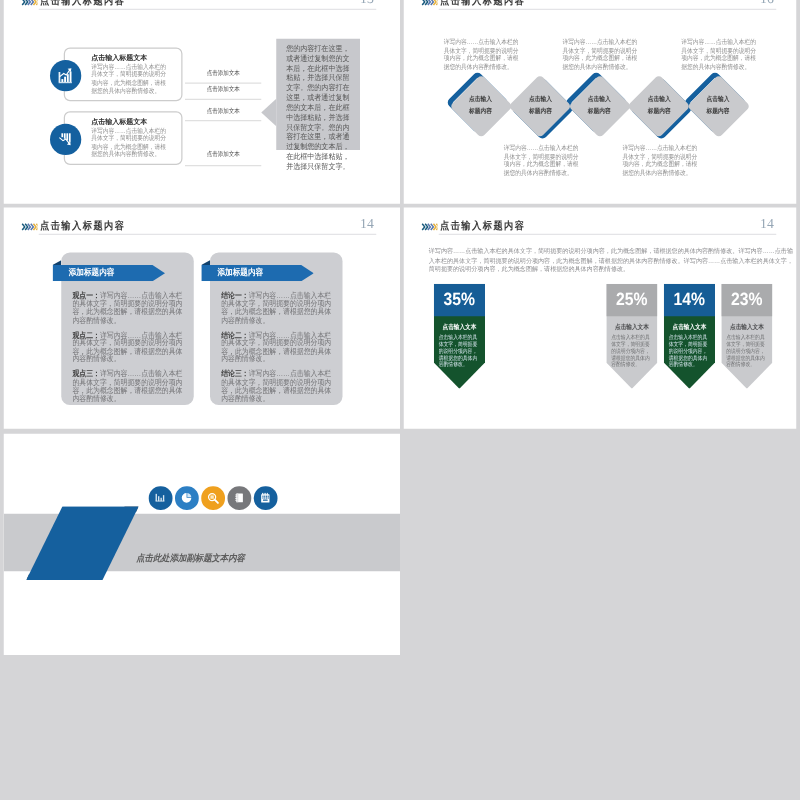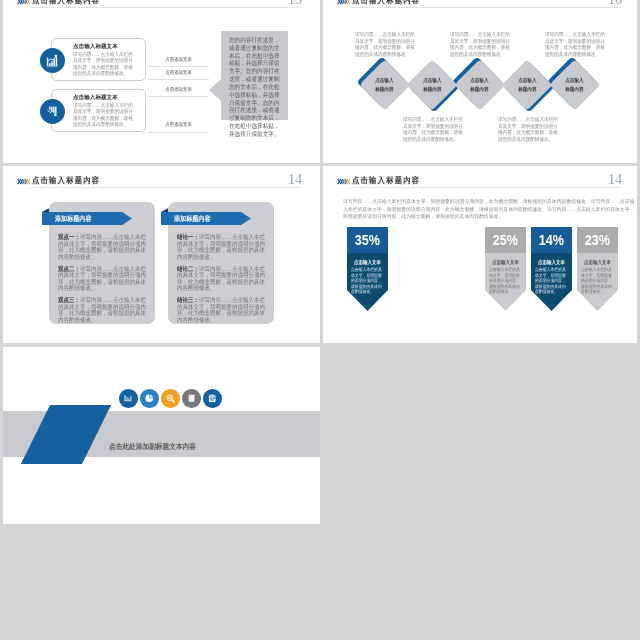--- a/index.html
+++ b/index.html
@@ -10,21 +10,21 @@
   .r0{top:-14px;height:177px;}
   .r1{top:166px;height:177px;}
   .r2{top:347px;height:177px;}
 
   
   .shead{position:absolute;left:0;top:0;width:100%;height:30px;}
   .chev{position:absolute;left:14px;top:11.8px;line-height:0;}
   .stitle{position:absolute;left:29px;top:10.2px;font-size:8.3px;font-weight:bold;color:#3a3a3a;line-height:9.5px;letter-spacing:1.3px;}
   .stitle span{display:inline-block;transform:scaleX(0.89);transform-origin:0 0;}
   .hrule{position:absolute;left:28px;top:21.3px;width:270px;height:0.8px;background:#e4e4e7;}
-  .pnum{position:absolute;left:285px;top:8.5px;font-size:14px;color:#95a6b5;font-family:"Liberation Serif",serif;line-height:9.5px;}
+  .pnum{position:absolute;left:285px;top:8.5px;font-size:11px;color:#95a6b5;font-family:"Liberation Serif",serif;line-height:9.5px;}
 
   
   .s13card{position:absolute;left:48px;width:95px;height:43px;margin-top:-21.5px;border:0.7px solid #ccc;border-radius:5px;background:#fff;box-sizing:border-box;}
   .s13ch{position:absolute;left:21px;top:4px;font-size:5.6px;font-weight:bold;color:#2f2f2f;}
   .s13cb{position:absolute;left:21px;top:12px;width:69.3px;font-size:5.3px;line-height:1.23;color:#8f8f8f;transform:scaleX(0.868);transform-origin:0 0;}
   .s13circ{position:absolute;left:36.5px;width:25px;height:25px;margin-top:-12.5px;border-radius:50%;background:#14609f;display:flex;align-items:center;justify-content:center;}
   .s13links{position:absolute;left:145px;top:69.5px;width:61px;}
   .s13link{position:absolute;left:0;width:61px;height:11.5px;border-bottom:0.8px solid #e0e0e0;text-align:center;font-size:5.2px;color:#4d4d4d;box-sizing:border-box;line-height:7px;}
   .s13link span{display:inline-block;transform:scaleX(0.85);}
   .s13link.l1{top:0px}.s13link.l2{top:13.4px}.s13link.l3{top:30px}.s13link.l4{top:65.8px}
@@ -53,21 +53,21 @@
   .s14items{position:absolute;left:9px;top:32px;width:88px;}
   .s14item{margin-bottom:5.4px;font-size:6.3px;line-height:1.04;color:#737376;}
   .s14item > span{display:block;width:100.8px;transform:scaleX(0.873);transform-origin:0 0;}
   .s14item b{color:#3f3f3f;}
 
   
   .s15intro{position:absolute;left:20px;top:32px;width:292px;font-size:5.1px;line-height:1.5;color:#8d8d90;}
   .s15intro span{display:block;width:306.3px;transform:scaleX(0.9535);transform-origin:0 0;}
   .s15ban{position:absolute;top:61px;width:41px;height:84px;
     clip-path:polygon(0 0, 41px 0, 41px 63px, 20.5px 84px, 0 63px);}
-  .s15ban.blue{background:#0c4a6e;}
+  .s15ban.blue{background:#14532d;}
   .s15ban.gray{background:#c9cacd;}
   .s15head{position:absolute;left:0;top:0;width:41px;height:26px;}
   .s15ban.blue .s15head{background:#165d96;}
   .s15ban.gray .s15head{background:#aaabad;}
   .s15pct{position:absolute;left:0;top:0;width:41px;height:26px;display:flex;align-items:center;justify-content:center;font-size:14.3px;font-weight:bold;color:#fff;}
   .s15pct{overflow:hidden;}
   .s15pctinner{display:inline-block;transform:scaleX(0.88);}
   .s15lab{position:absolute;left:0;top:31.5px;width:41px;text-align:center;font-size:5.2px;font-weight:bold;color:#fff;line-height:6px;}
   .s15lab span{display:inline-block;transform:scaleX(0.87);}
   .s15ban.gray .s15lab{color:#4e4f51;}
@@ -81,21 +81,21 @@
     clip-path:polygon(29px 0, 90px 0, 61px 59px, 0 59px);}
   .secsh1{position:absolute;left:96px;top:58px;width:12px;height:5px;background:#4a4f57;
     clip-path:polygon(0 0, 12px 0, 9.6px 5px);}
   .secsh2{position:absolute;left:18px;top:112px;width:12px;height:5px;background:#4a4f57;
     clip-path:polygon(2.4px 0, 12px 5px, 0 5px);}
   .secnum{position:absolute;left:14px;top:58px;width:90px;height:59px;display:flex;align-items:center;justify-content:center;
     font-size:39px;font-weight:bold;color:#ffffff;font-family:"Liberation Sans",sans-serif;line-height:40px;}
   .secnum span{display:inline-block;transform:scaleX(0.83);}
   .sectitle{position:absolute;left:106px;top:74px;font-size:17.5px;font-weight:bold;color:#3c3c3c;line-height:18px;}
   .sectitle span{display:inline-block;transform:scaleX(0.9);transform-origin:0 0;}
-  .secsub{position:absolute;left:106px;top:94.5px;font-size:7.4px;font-weight:bold;color:#5c5c5c;line-height:9px;}
+  .secsub{position:absolute;left:106px;top:94.5px;font-size:7.4px;font-weight:bold;color:#5c5c5c;line-height:9px;font-style:italic;}
   .secsub span{display:inline-block;transform:scaleX(0.905);transform-origin:0 0;}
   .seciconrow{position:absolute;left:116px;top:42px;display:flex;gap:2.6px;}
   .secicon{width:18.5px;height:18.5px;border-radius:50%;display:flex;align-items:center;justify-content:center;}
 </style>
 </head>
 <body>
 
 <div class="slide s-l r0">
   <div class="shead">
     <span class="chev">

